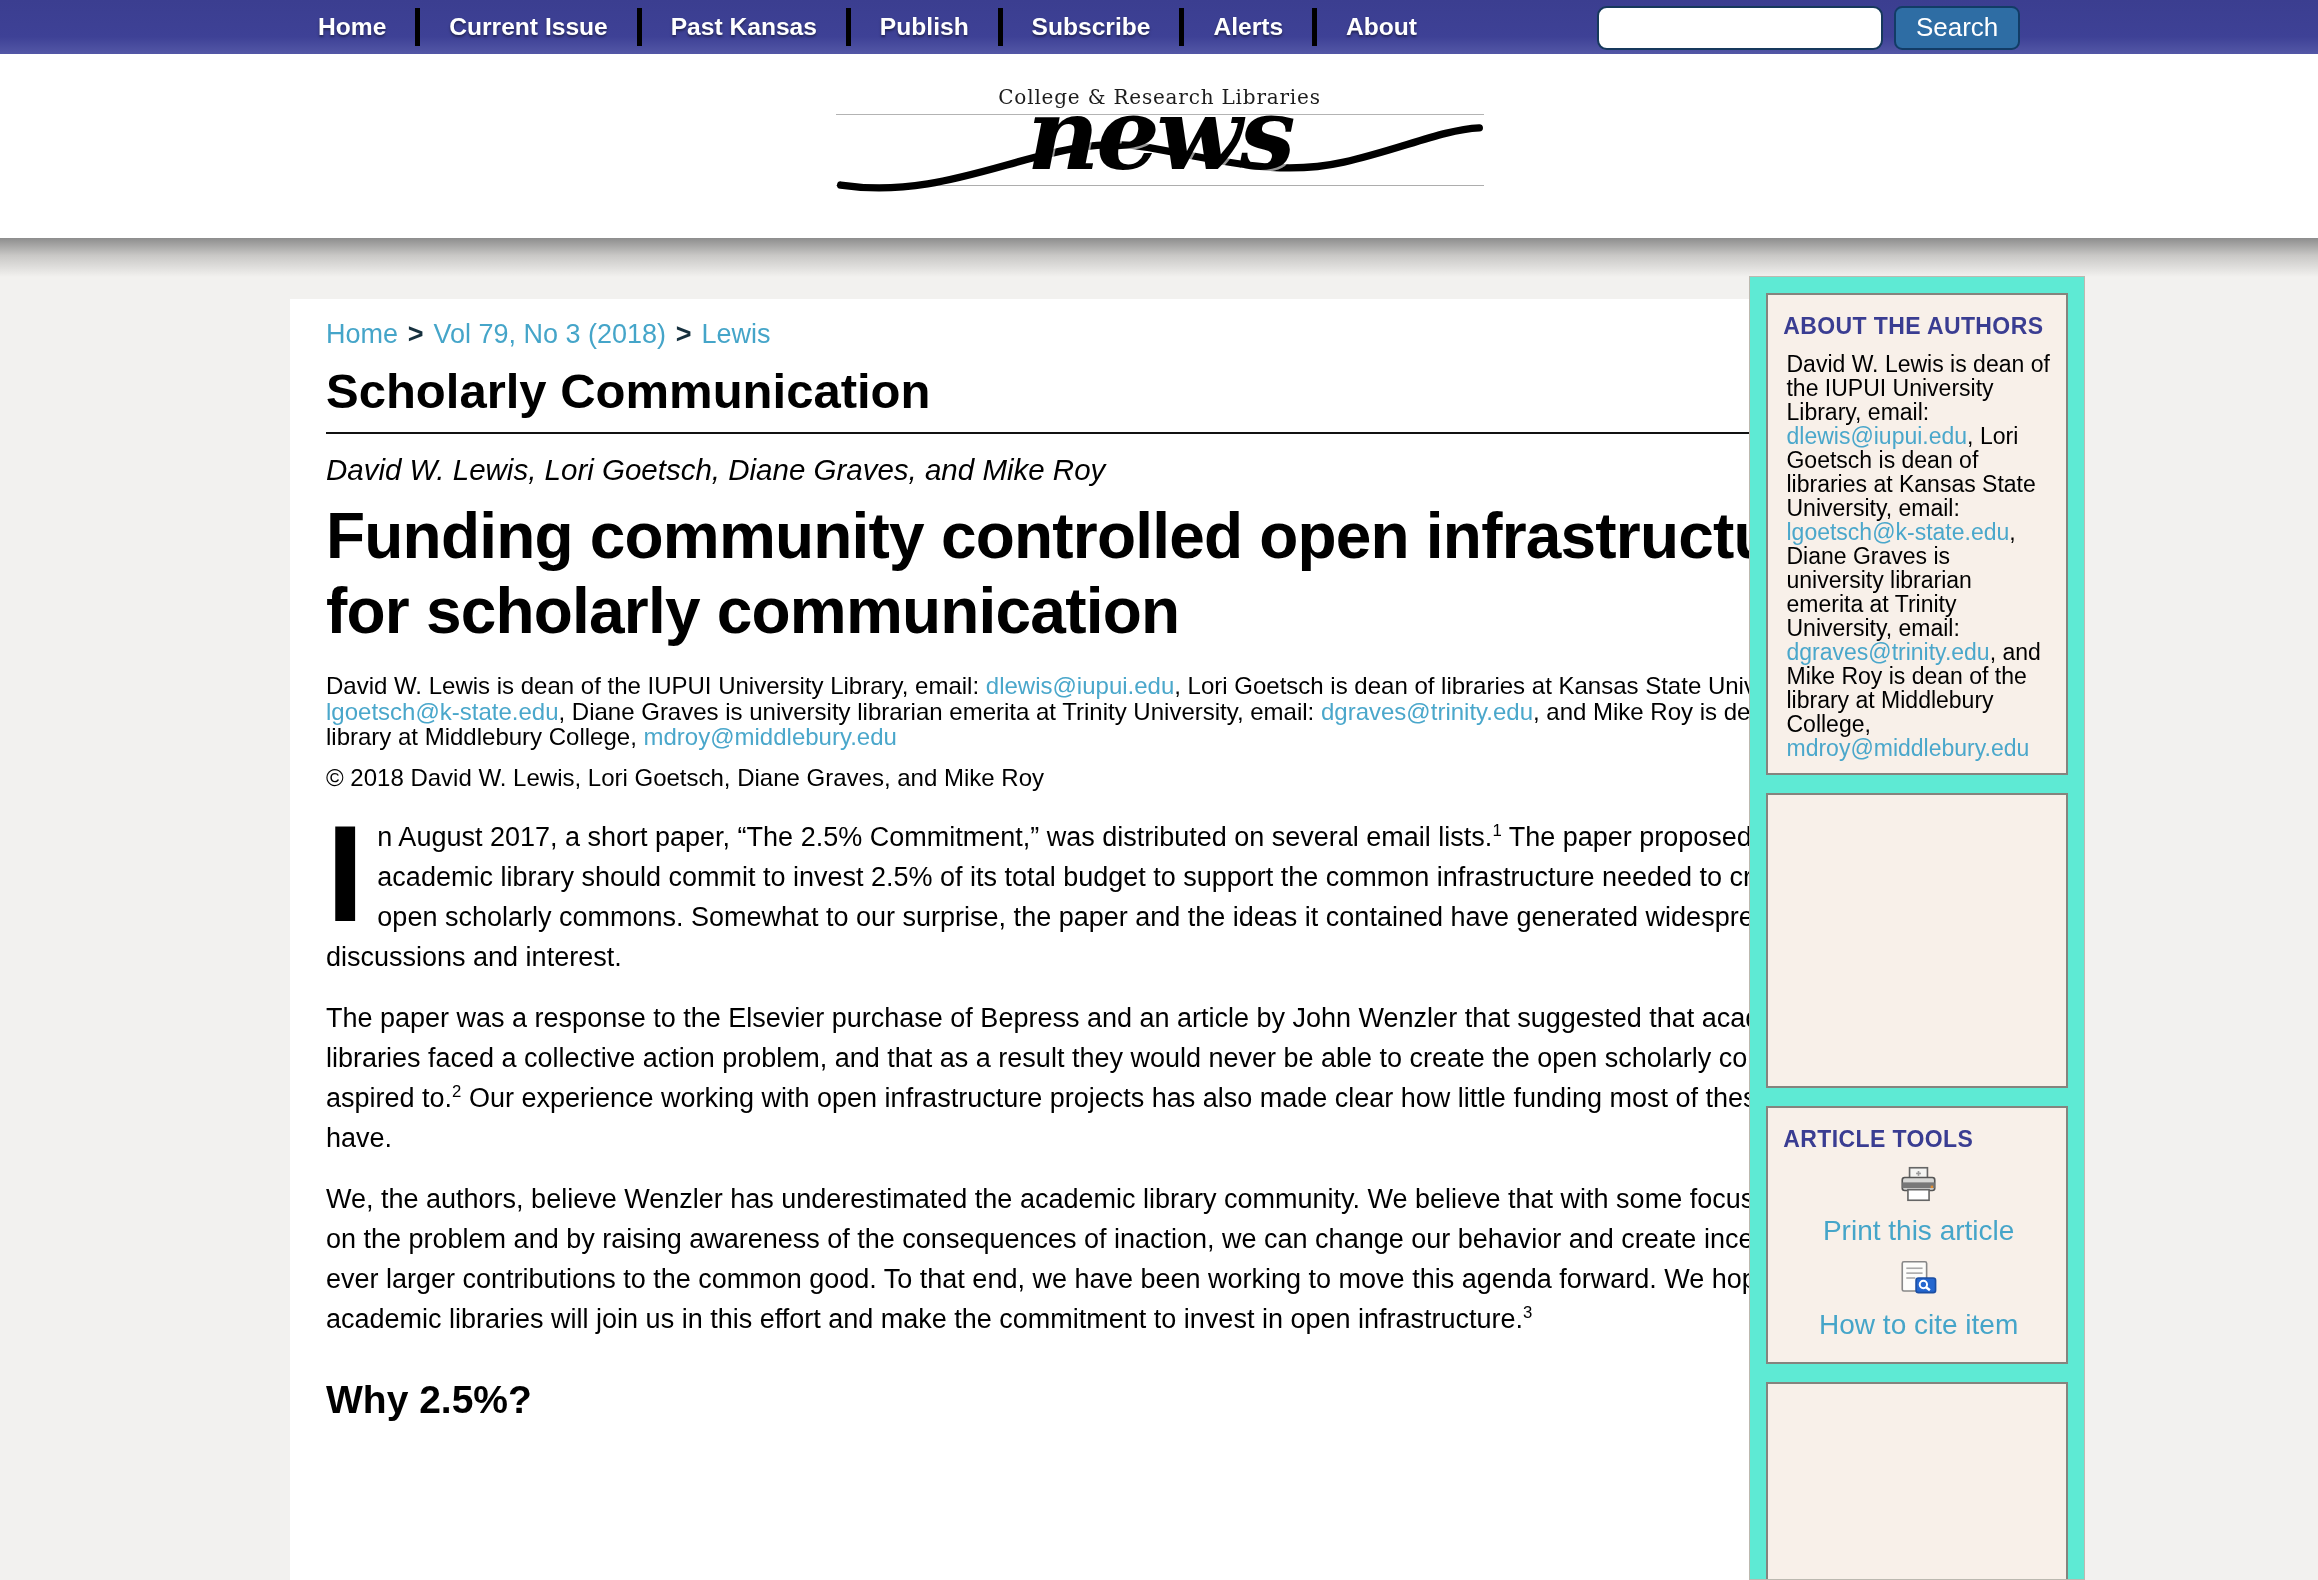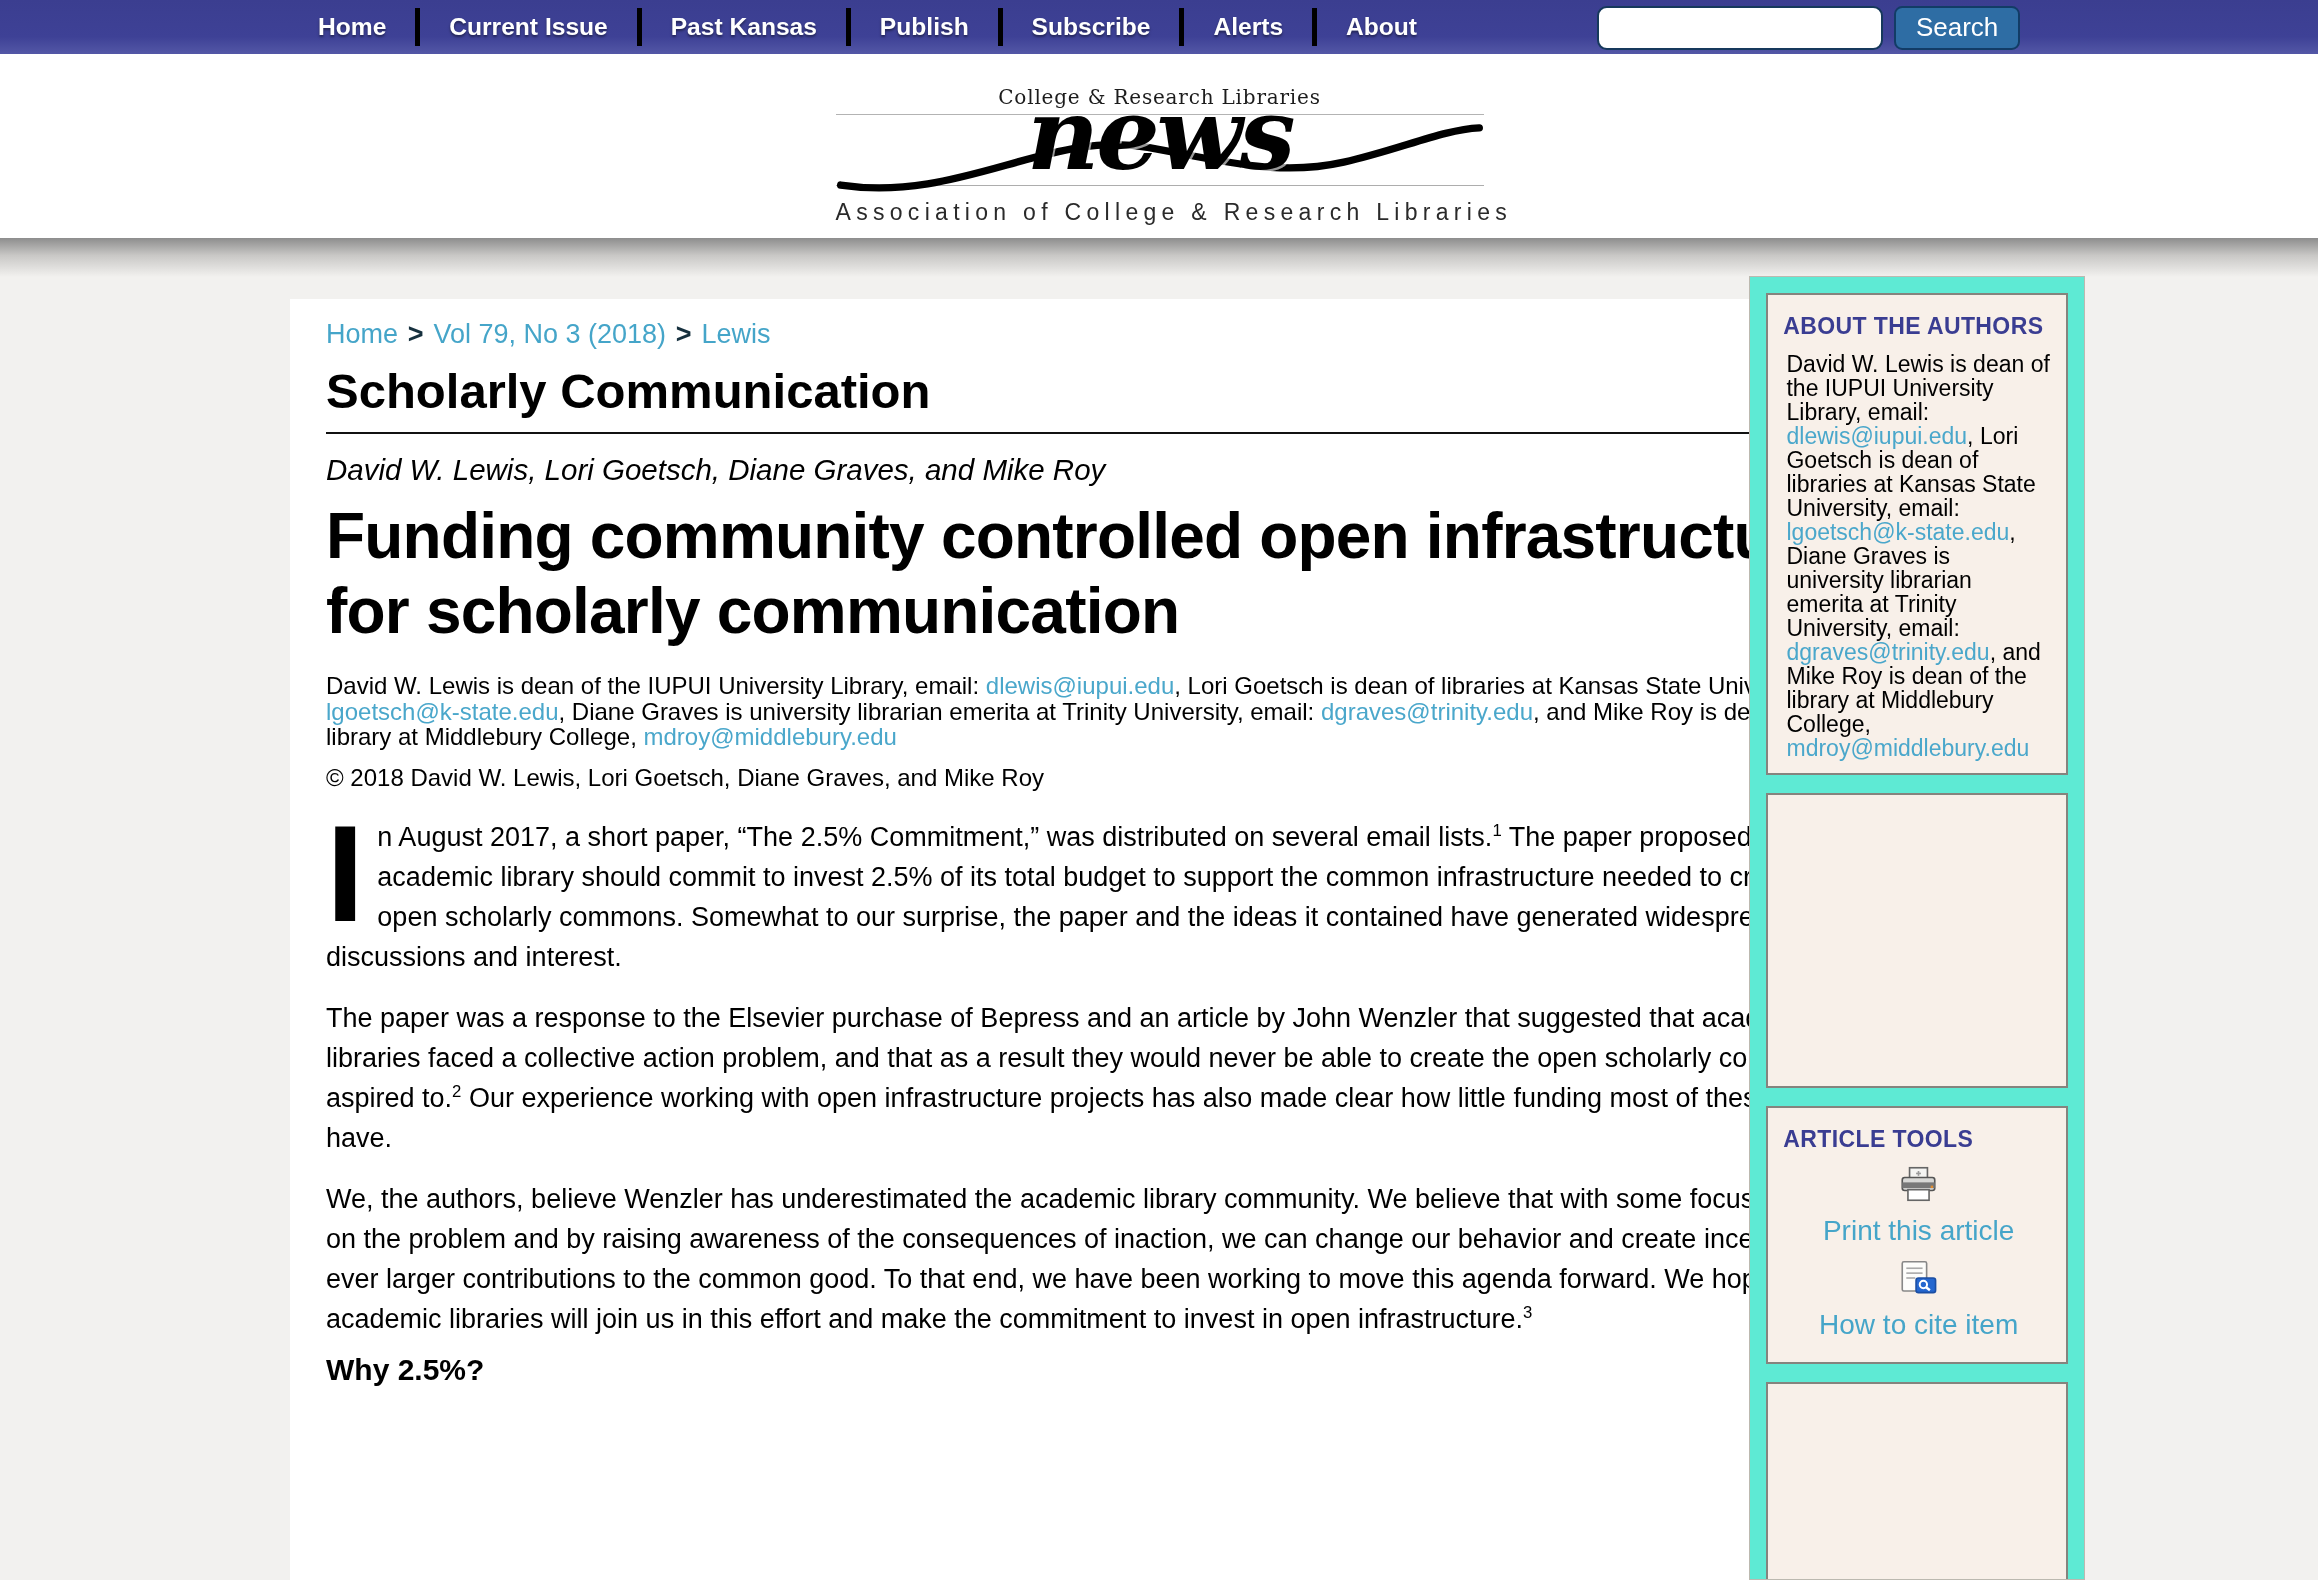--- a/index.html
+++ b/index.html
@@ -64,21 +64,21 @@
   .author-note { margin-top:24.6px; font-size:24px; line-height:25.4px; color:#000; }
   .copyright { margin-top:14.8px; font-size:24px; color:#000; }
   .body-para { margin-top:21.3px; font-size:27px; line-height:40px; color:#000; }
   .body-para.first { margin-top:24.6px; }
   .drop-cap {
     float:left; font-weight:bold; font-size:138px; line-height:.74;
     padding-top:4.9px; margin-right:13px; color:#000;
   }
   sup.fn { font-size:.62em; vertical-align:super; line-height:0; }
   .t-link { color:#4aa7cb; text-decoration:none; cursor:pointer; }
-  .next-heading { margin-top:14px; font-size:30px; font-weight:bold; color:#000; }
+  .next-heading { margin-top:39px; font-size:39px; font-weight:bold; color:#000; }
 
   
   .sidebar {
     position:absolute; left:1749px; top:276px; width:336px; bottom:0;
     background:#5eead4; border:0.8px solid #bcb9b0; padding:16.4px; overflow:hidden;
   }
   .side-box {
     background:#f8f0e9; border:2.5px solid #85847e; padding:13px 11.5px; margin-bottom:18px;
   }
   .side-box h3 { color:#3a3d92; font-size:23px; font-weight:bold; margin:4.9px 0 11.5px 3.3px; letter-spacing:0.4px; }
@@ -117,21 +117,20 @@
 
 <div class="header">
   <div class="logo">
     <div class="logo-top">College &amp; Research Libraries</div>
     <div class="logo-band">
       <svg class="logo-swash" width="648" height="98" viewBox="0 0 790 120">
         <path d="M4 98 C 150 120 260 30 380 52 C 470 68 540 88 620 70 C 690 54 742 30 786 28" stroke="#000" stroke-width="9" fill="none" stroke-linecap="round"></path>
       </svg>
       <div class="logo-script">news</div>
     </div>
-    <div class="logo-bottom">Association of College &amp; Research Libraries</div>
   </div>
 </div>
 <div class="header-shadow"></div>
 
 <div class="main-panel">
   <div class="breadcrumb">
     <a class="crumb">Home</a><span class="crumb-sep">&gt;</span><a class="crumb">Vol 79, No 3 (2018)</a><span class="crumb-sep">&gt;</span><a class="crumb">Lewis</a>
   </div>
 
   <h2 class="section-heading">Scholarly Communication</h2>

